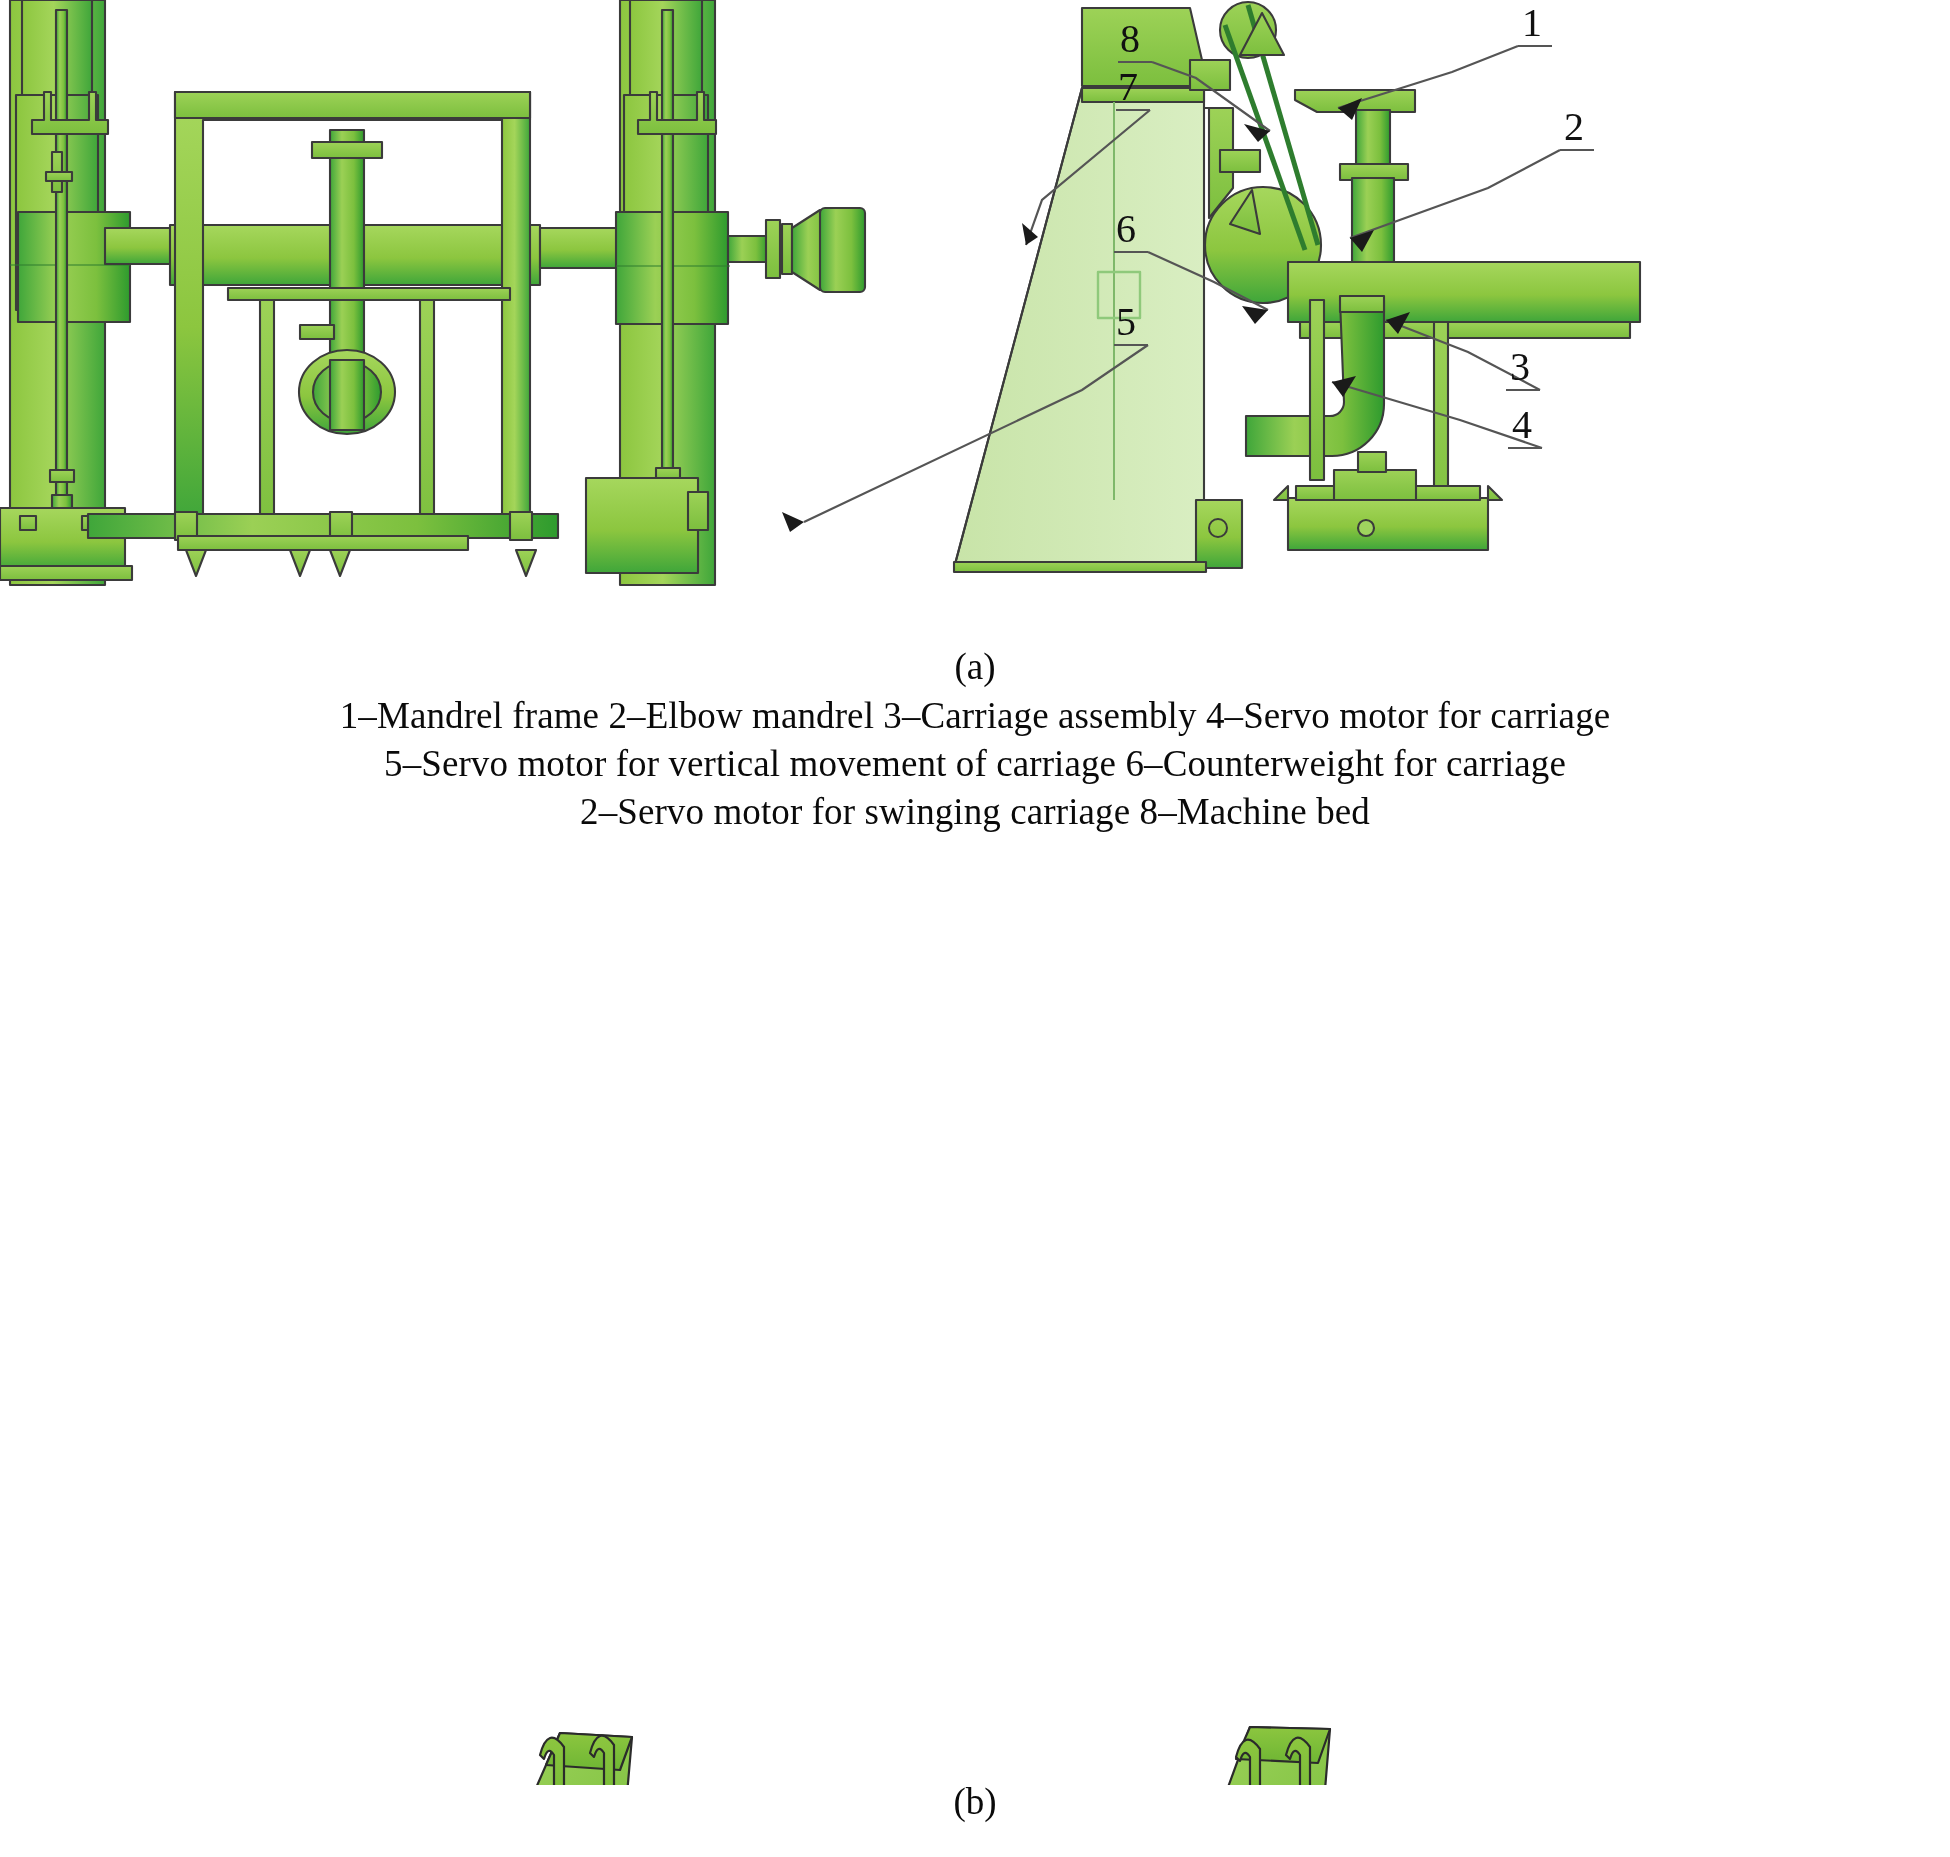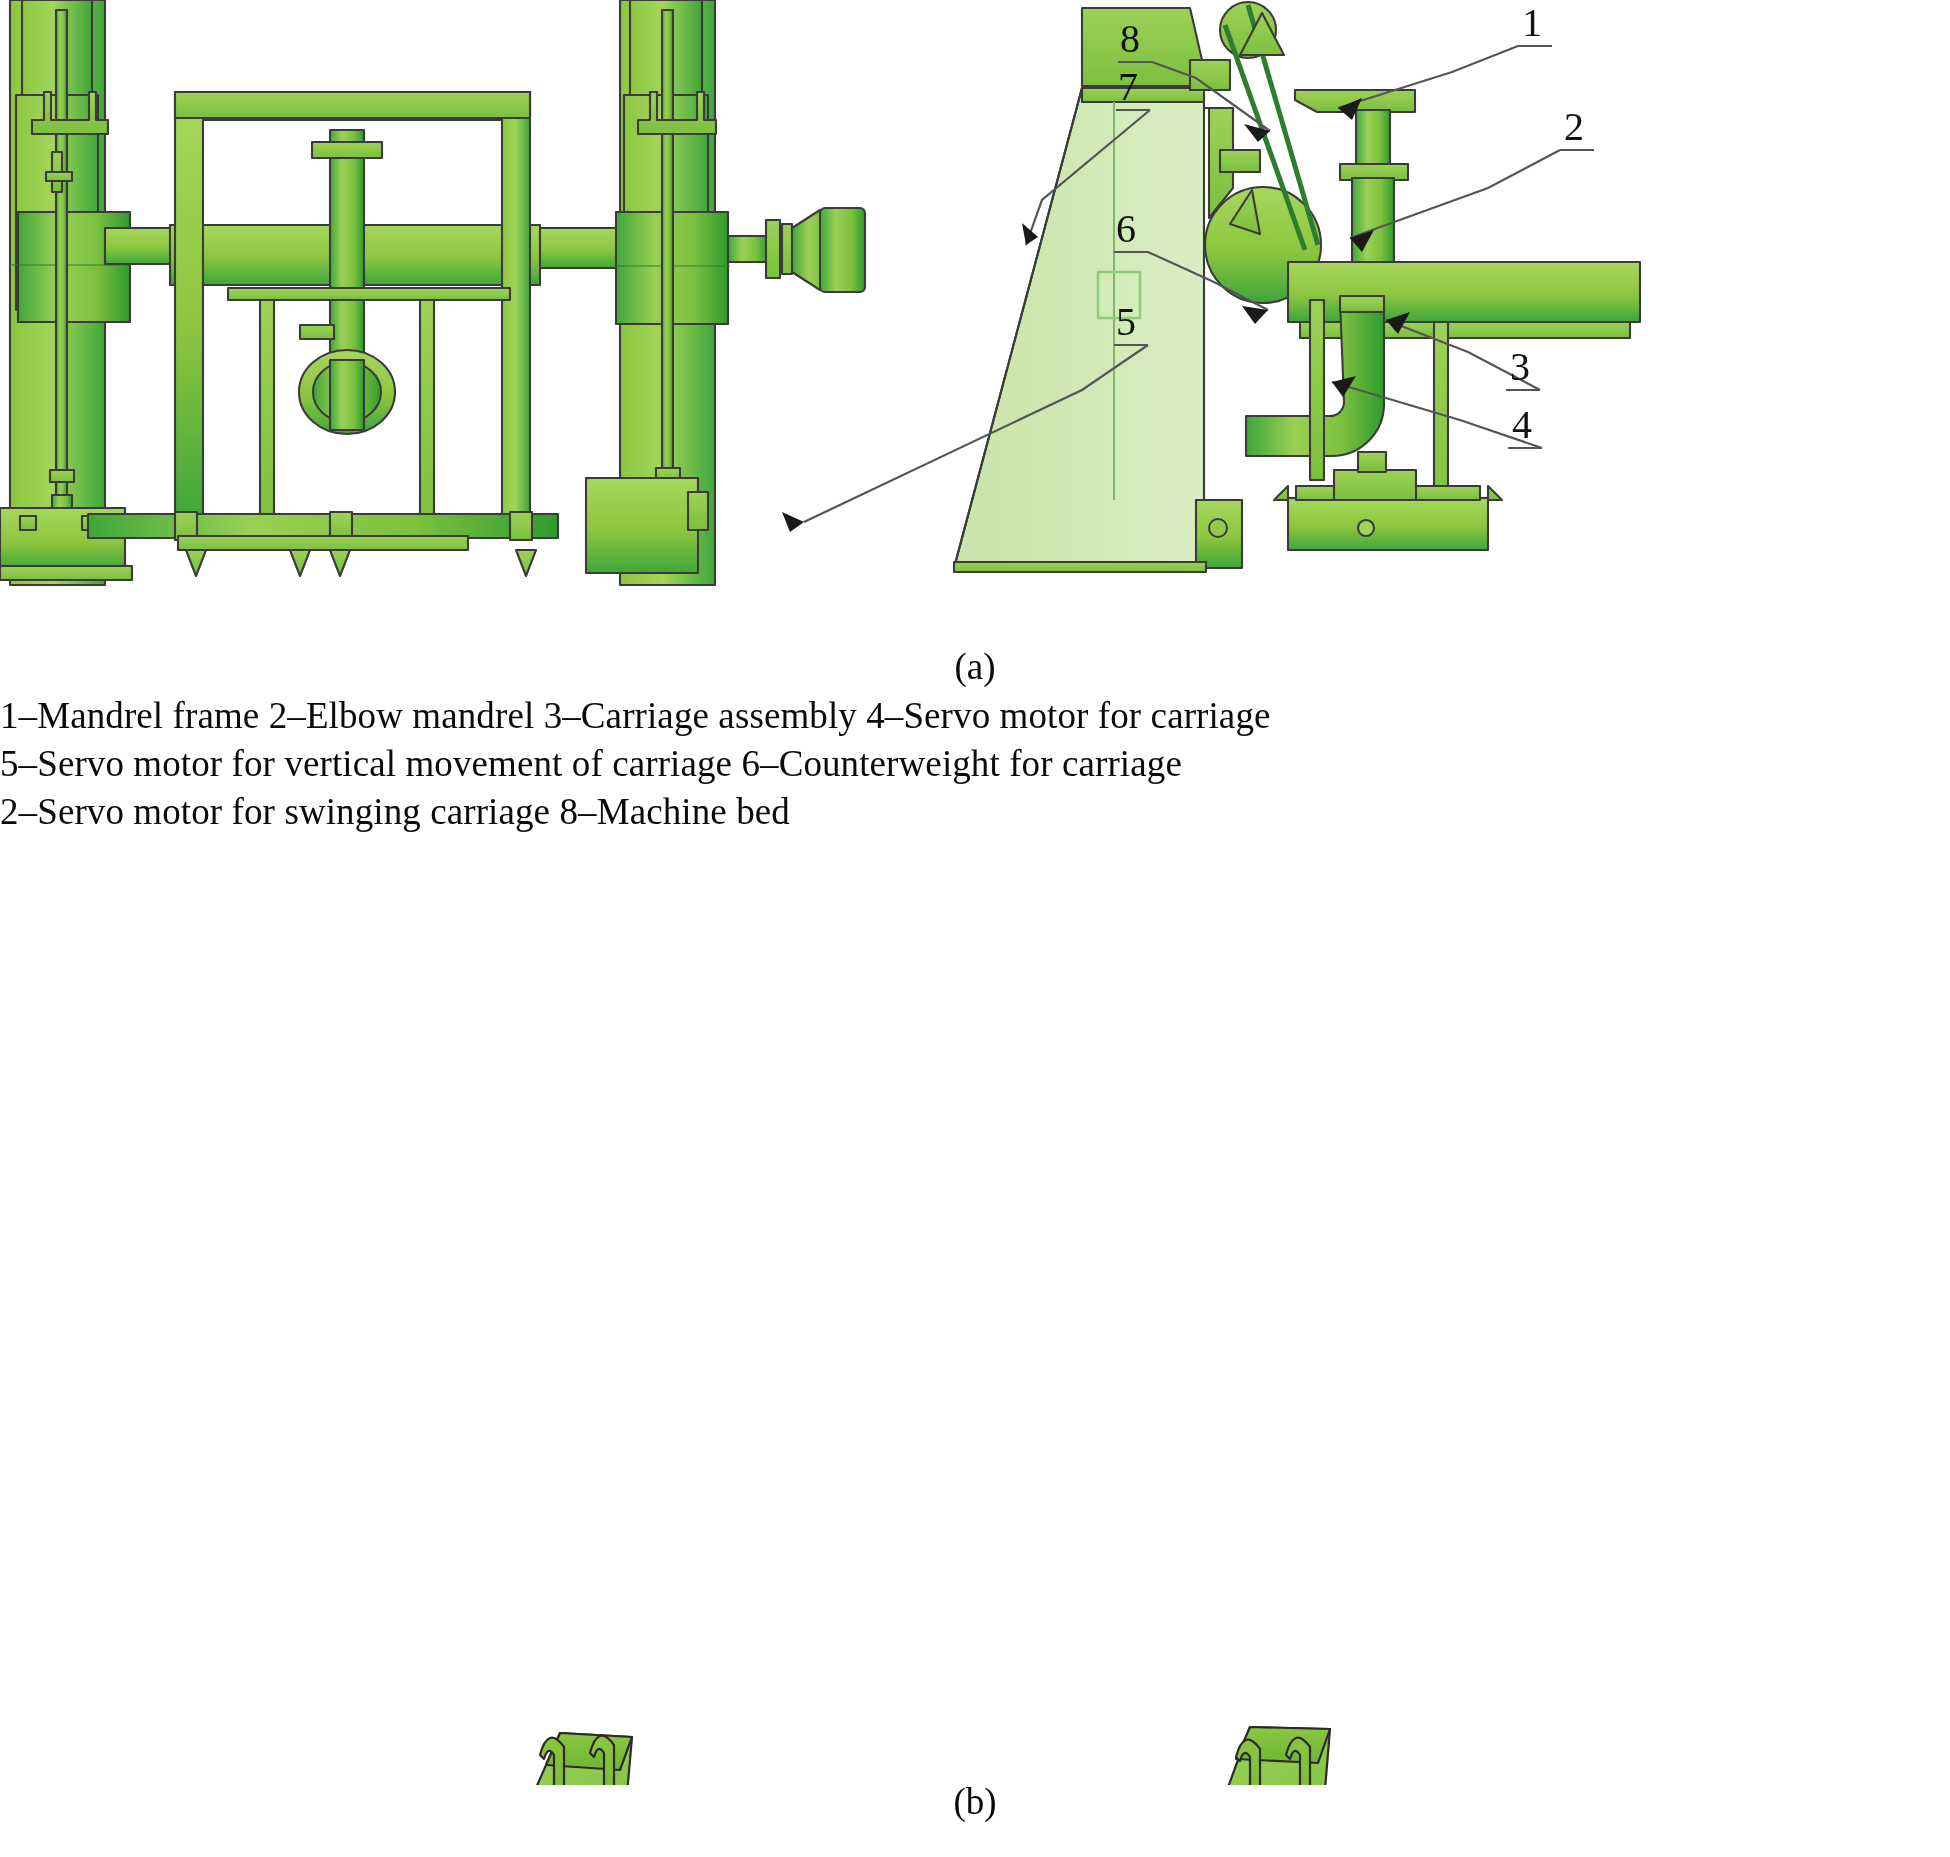--- a/index.html
+++ b/index.html
@@ -1,20 +1,20 @@
 <!DOCTYPE html>
 <html><head>
 <meta charset="utf-8">
 <style>
   html,body{margin:0;padding:0;background:#ffffff;}
   body{width:1950px;height:1857px;position:relative;overflow:hidden;
        font-family:"Liberation Serif","DejaVu Serif",serif;color:#000;}
   .fig{position:absolute;left:0;top:0;width:1950px;height:1857px;}
   svg{display:block;}
-  .cap{position:absolute;width:100%;font-size:37px;line-height:1.30;
+  .cap{position:absolute;width:100%;text-align:center;font-size:37px;line-height:1.30;
        font-family:"Liberation Serif","DejaVu Serif",serif;color:#0a0a0a;letter-spacing:.1px;}
   .panel-letter{position:absolute;width:100%;text-align:center;font-size:37px;
        font-family:"Liberation Serif","DejaVu Serif",serif;color:#0a0a0a;}
   .callout{font-family:"Liberation Serif","DejaVu Serif",serif;font-size:40px;fill:#111;}
 </style>
 </head>
 <body>
 
 <div class="fig">
 

